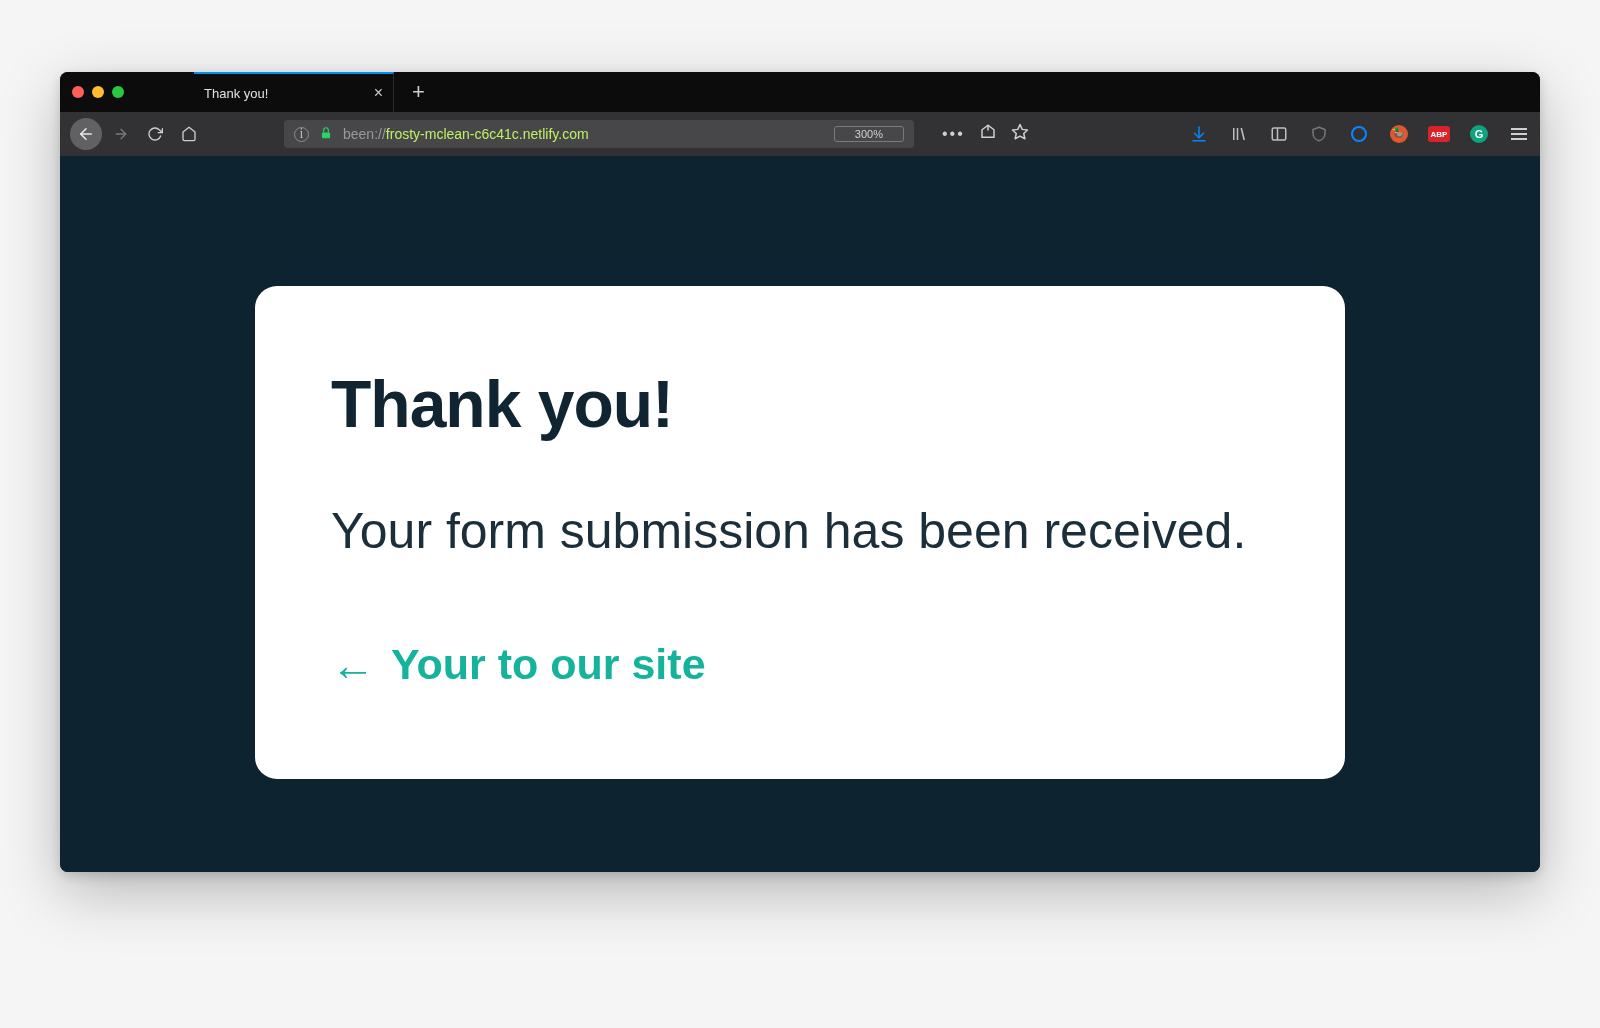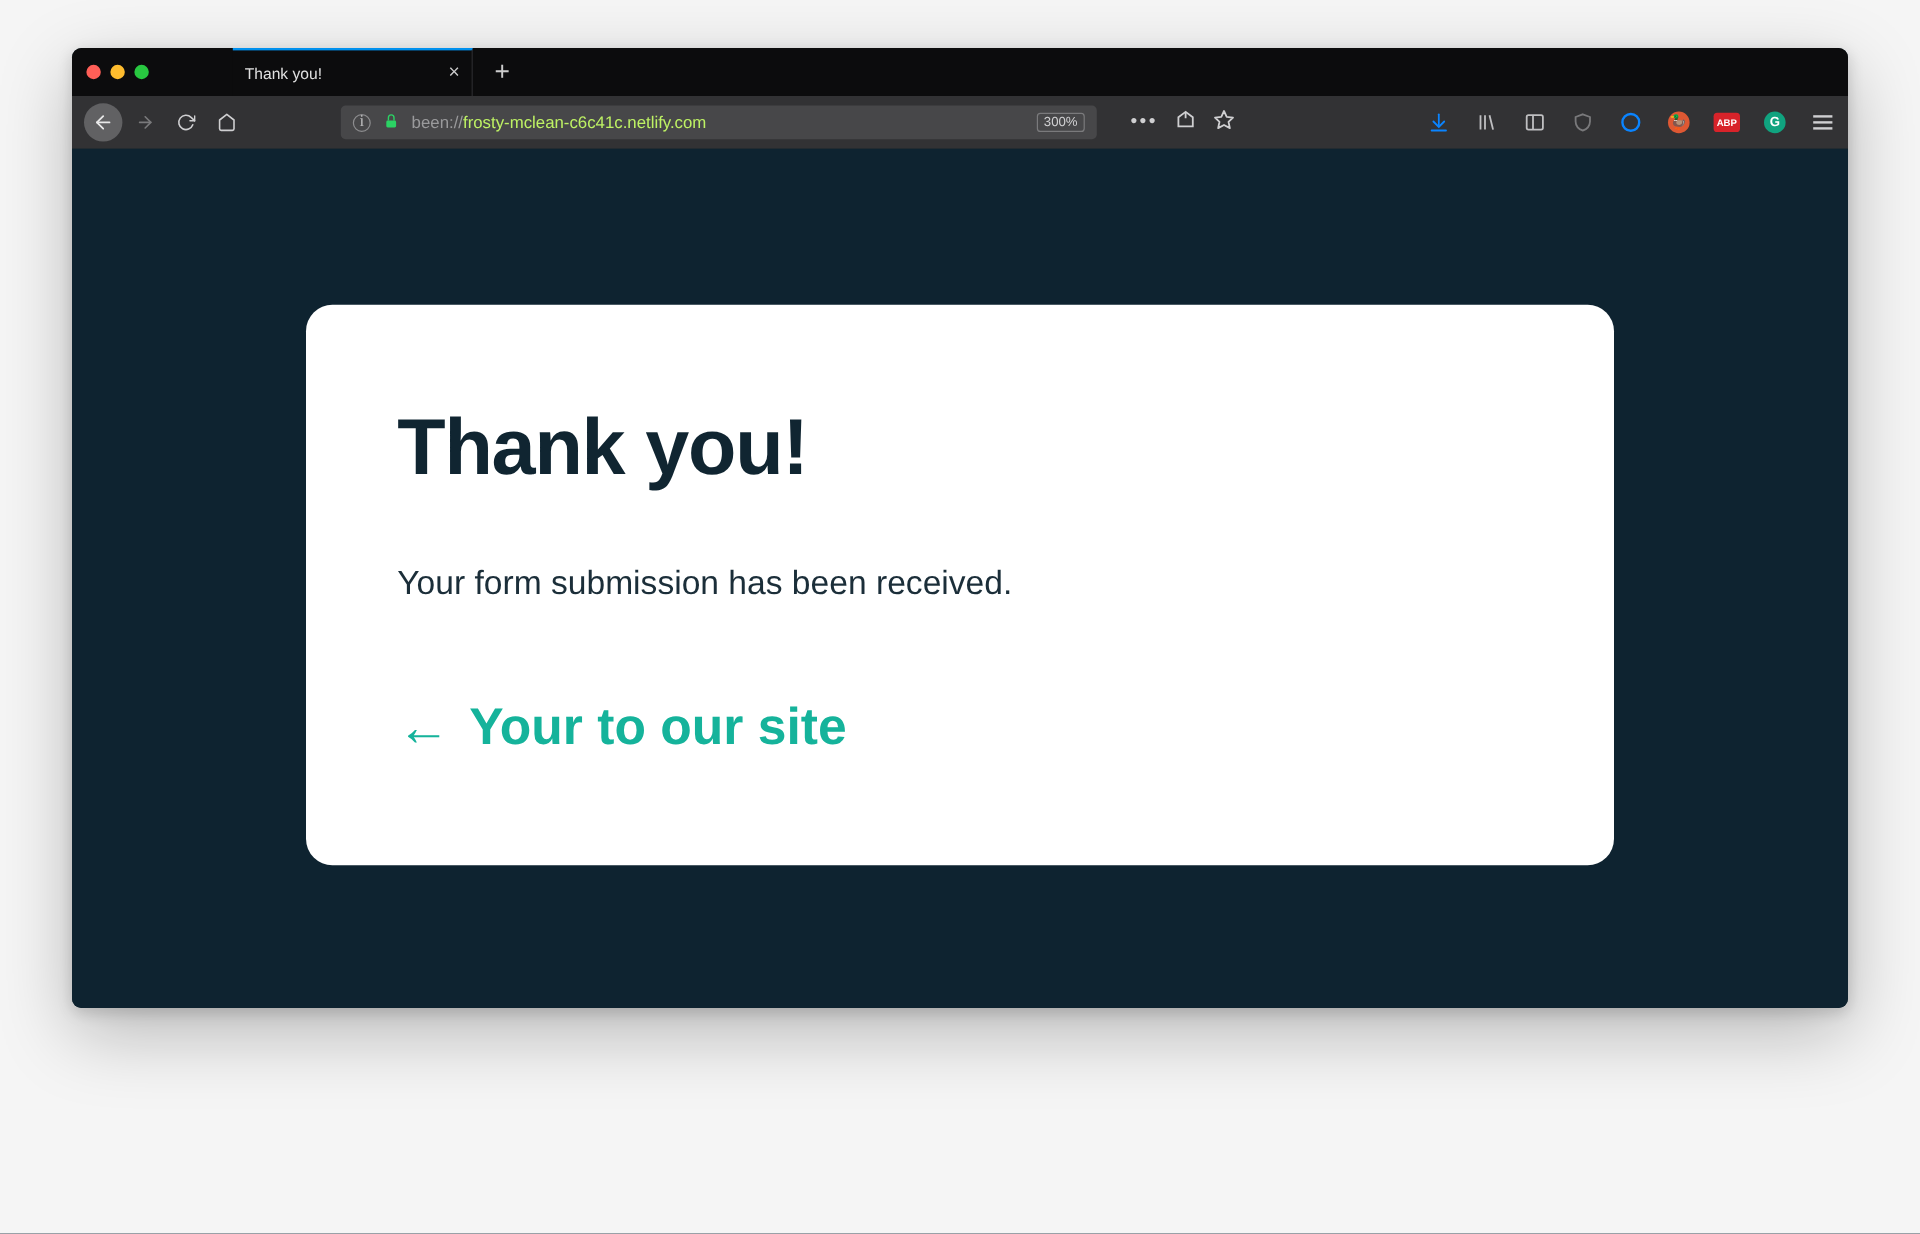--- a/index.html
+++ b/index.html
@@ -13,20 +13,21 @@
   }
   .browser-window {
     width: 100%;
     height: 800px;
     background: #0c1f2a;
     border-radius: 8px;
     overflow: hidden;
     box-shadow: 0 20px 60px rgba(0,0,0,0.25), 0 4px 12px rgba(0,0,0,0.15);
     display: flex;
     flex-direction: column;
+    margin-top: 32px;
   }
   
   .tab-strip {
     background: #0c0c0d;
     height: 40px;
     display: flex;
     align-items: center;
     padding: 0 12px;
   }
   .window-controls {
@@ -124,21 +125,21 @@
   }
   .url-bar .lock { color: #2bd364; }
   .url-text { flex: 1; color: #bdbdbf; white-space: nowrap; overflow:hidden; }
   .url-text .proto { color: #9a9a9c; }
   .url-text .host  { color: #bef264; }
   .zoom {
     font-size: 11px;
     color: #d0d0d2;
     border: 1px solid #7a7a7c;
     border-radius: 3px;
-    padding: 1px 5px;
+    padding: 1px 20px;
   }
   .url-right {
     display: flex;
     align-items: center;
     gap: 14px;
     margin-left: 18px;
   }
   .url-right .dots { letter-spacing: 2px; }
   .tb-right {
     margin-left: auto;
@@ -195,21 +196,21 @@
     color: #0e2330;
   }
   .card h1 {
     font-size: 66px;
     font-weight: 700;
     letter-spacing: -1px;
     margin-bottom: 60px;
     color: #102531;
   }
   .card p {
-    font-size: 28px;
+    font-size: 50px;
     font-weight: 400;
     margin-bottom: 80px;
     color: #1b2e39;
   }
   .backlink {
     display: inline-flex;
     align-items: center;
     gap: 16px;
     font-size: 43px;
     font-weight: 600;

